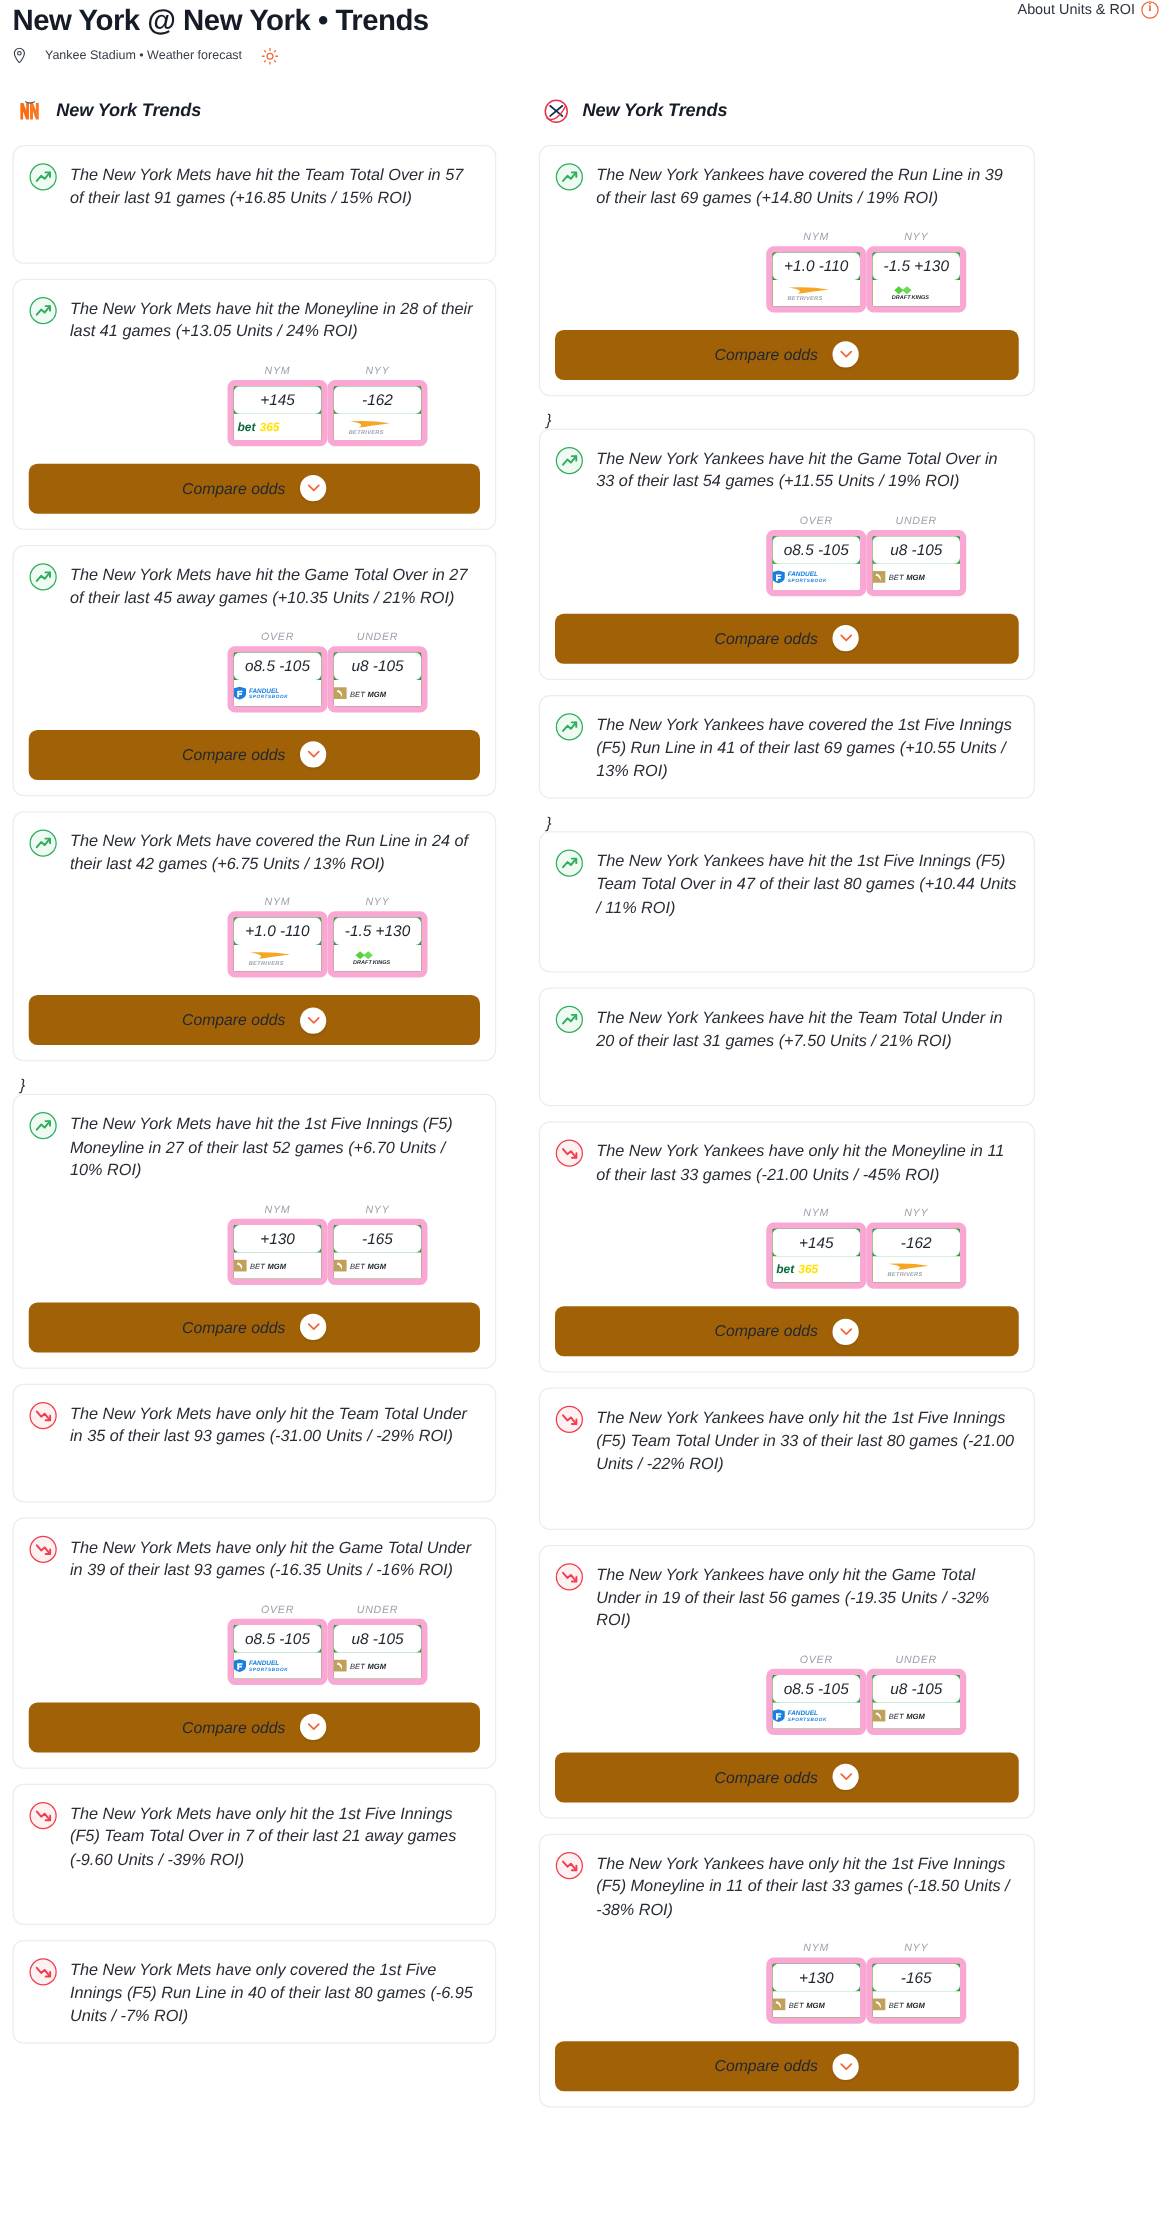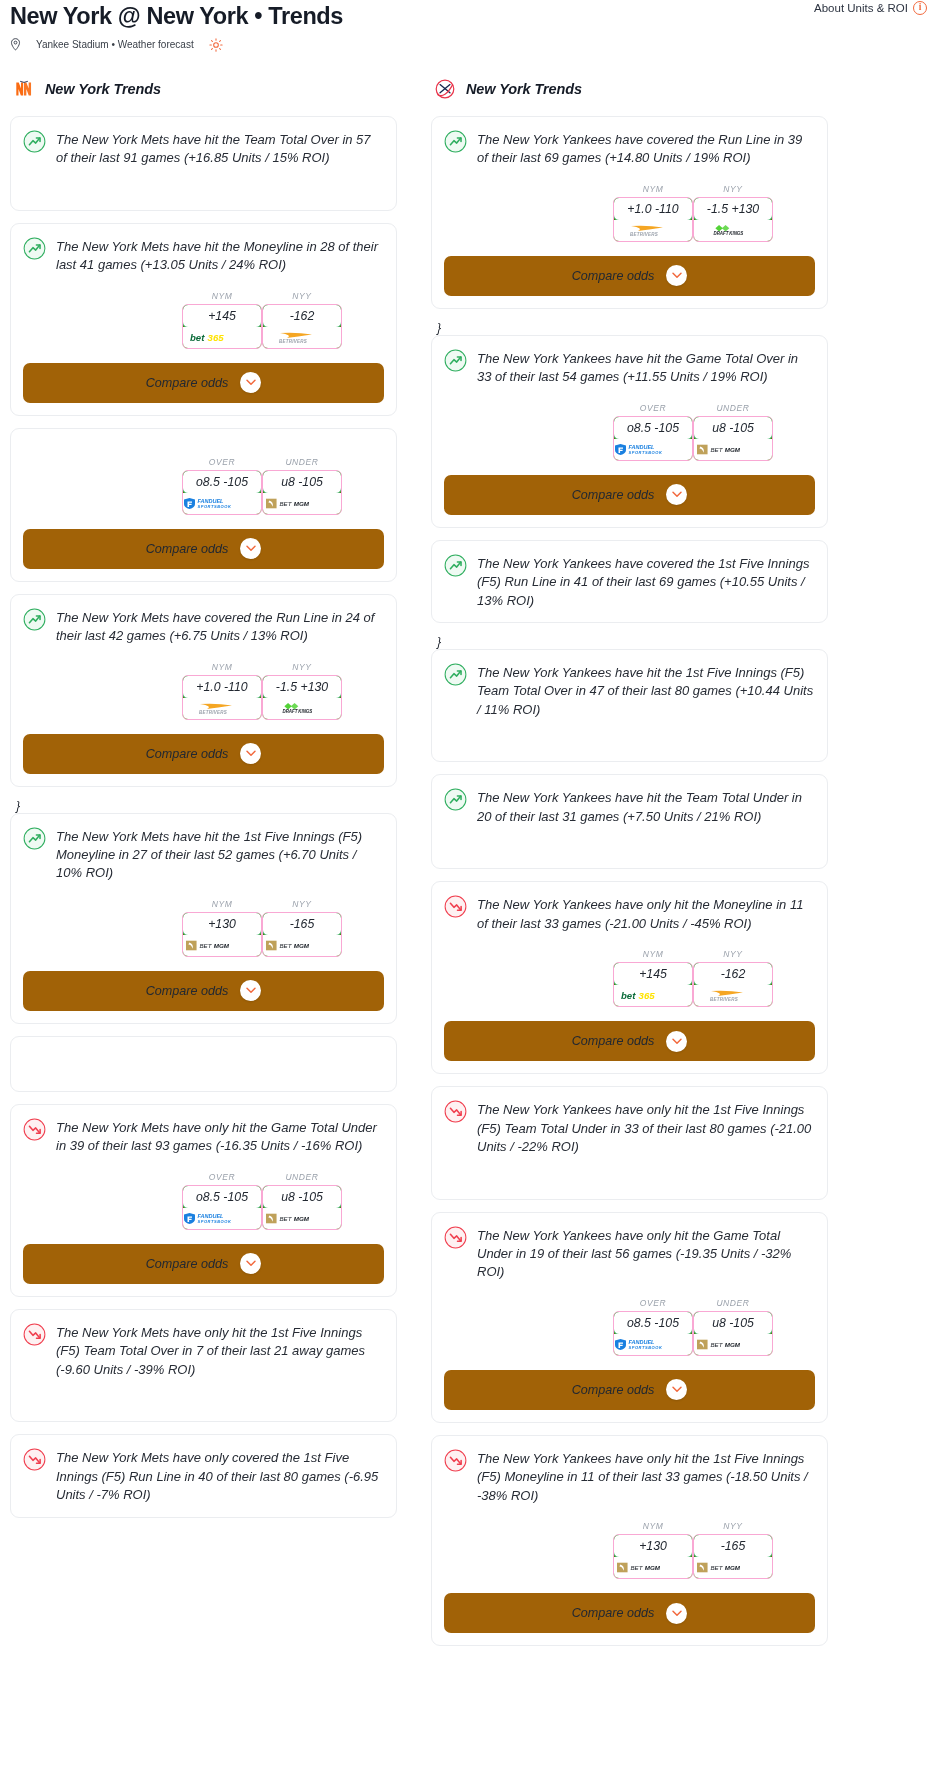--- a/index.html
+++ b/index.html
@@ -67,21 +67,21 @@
   .odds-row {
     display: flex; justify-content: flex-end;
     margin: 16px 42px 0 0;
   }
   .odds-cell { width: 80px; }
   .odds-label {
     font-size: 8.5px; color: #9aa1ab; letter-spacing: 0.6px;
     text-align: center; margin-bottom: 3px; font-weight: 400;
   }
   .odds-box {
-    border: 1px solid #f9a8d4; border-radius: 6px; overflow: hidden;
+    border: 5px solid #f9a8d4; border-radius: 6px; overflow: hidden;
     background: #4d7c0f;
   }
   .odds-price {
     border: 1px solid #2fae5f; border-radius: 6px;
     height: 24px; line-height: 22px; text-align: center;
     font-size: 12.3px; color: #222831; background: #fff;
     margin: -1px;
   }
   .book-strip {
     height: 21px; display: flex; align-items: center; justify-content: center;
@@ -197,20 +197,28 @@
           <div class="compare">
             <span class="compare-label">Compare odds</span>
             <span class="chev-circle">
     <svg class="chev" viewBox="0 0 14 9">
       <path d="M1.4 1.4 L7 7 L12.6 1.4" fill="none" stroke="#f2683c" stroke-width="2" stroke-linecap="round" stroke-linejoin="round"></path>
     </svg>
             </span>
           </div>
         </div>
         <div class="card">
+          <div class="card-top">
+            <svg class="tr-icon" viewBox="0 0 25 25">
+    <circle cx="12.5" cy="12.5" r="11.3" fill="#effaf3" stroke="#2fae5f" stroke-width="1.1"></circle>
+              <path d="M7 16 l3.8 -4.4 l3 2.6 l4.4 -5.4" fill="none" stroke="#2fae5f" stroke-width="1.7" stroke-linecap="round" stroke-linejoin="round"></path>
+              <path d="M14.6 8.6 h3.9 v3.9" fill="none" stroke="#2fae5f" stroke-width="1.7" stroke-linecap="round" stroke-linejoin="round"></path>
+            </svg>
+            <div class="tr-text">The New York Mets have hit the Game Total Over in 27 of their last 45 away games (+10.35 Units / 21% ROI)</div>
+          </div>
           <div class="odds-row">
             <div class="odds-cell">
               <div class="odds-label">OVER</div>
               <div class="odds-box">
                 <div class="odds-price">o8.5 -105</div>
                 <div class="book-strip">
                   <svg class="book-logo" viewBox="0 0 150 26" width="76">
         <path d="M10 2 l11 3 v9 q0 7 -11 10 q-11 -3 -11 -10 v-9z" fill="#1a80e0"></path>
         <path d="M6 9 h9 v2.6 h-5.8 v1.8 h5 v2.6 h-5 v4 H6z" fill="#fff"></path>
         <text x="26" y="12" font-family="Liberation Sans, sans-serif" font-size="11" font-weight="700" fill="#1a80e0">FANDUEL</text>
@@ -332,20 +340,28 @@
           <div class="compare">
             <span class="compare-label">Compare odds</span>
             <span class="chev-circle">
     <svg class="chev" viewBox="0 0 14 9">
       <path d="M1.4 1.4 L7 7 L12.6 1.4" fill="none" stroke="#f2683c" stroke-width="2" stroke-linecap="round" stroke-linejoin="round"></path>
     </svg>
             </span>
           </div>
         </div>
         <div class="card">
+          <div class="card-top">
+            <svg class="tr-icon" viewBox="0 0 25 25">
+    <circle cx="12.5" cy="12.5" r="11.3" fill="#fef1f2" stroke="#f03e4e" stroke-width="1.1"></circle>
+              <path d="M7 9 l3.8 4.4 l3 -2.6 l4.4 5.4" fill="none" stroke="#f03e4e" stroke-width="1.7" stroke-linecap="round" stroke-linejoin="round"></path>
+              <path d="M18.6 12.6 v3.9 h-3.9" fill="none" stroke="#f03e4e" stroke-width="1.7" stroke-linecap="round" stroke-linejoin="round"></path>
+            </svg>
+            <div class="tr-text">The New York Mets have only hit the Team Total Under in 35 of their last 93 games (-31.00 Units / -29% ROI)</div>
+          </div>
           <div class="pad-block"></div>
         </div>
         <div class="card">
           <div class="card-top">
             <svg class="tr-icon" viewBox="0 0 25 25">
     <circle cx="12.5" cy="12.5" r="11.3" fill="#fef1f2" stroke="#f03e4e" stroke-width="1.1"></circle>
               <path d="M7 9 l3.8 4.4 l3 -2.6 l4.4 5.4" fill="none" stroke="#f03e4e" stroke-width="1.7" stroke-linecap="round" stroke-linejoin="round"></path>
               <path d="M18.6 12.6 v3.9 h-3.9" fill="none" stroke="#f03e4e" stroke-width="1.7" stroke-linecap="round" stroke-linejoin="round"></path>
             </svg>
             <div class="tr-text">The New York Mets have only hit the Game Total Under in 39 of their last 93 games (-16.35 Units / -16% ROI)</div>

